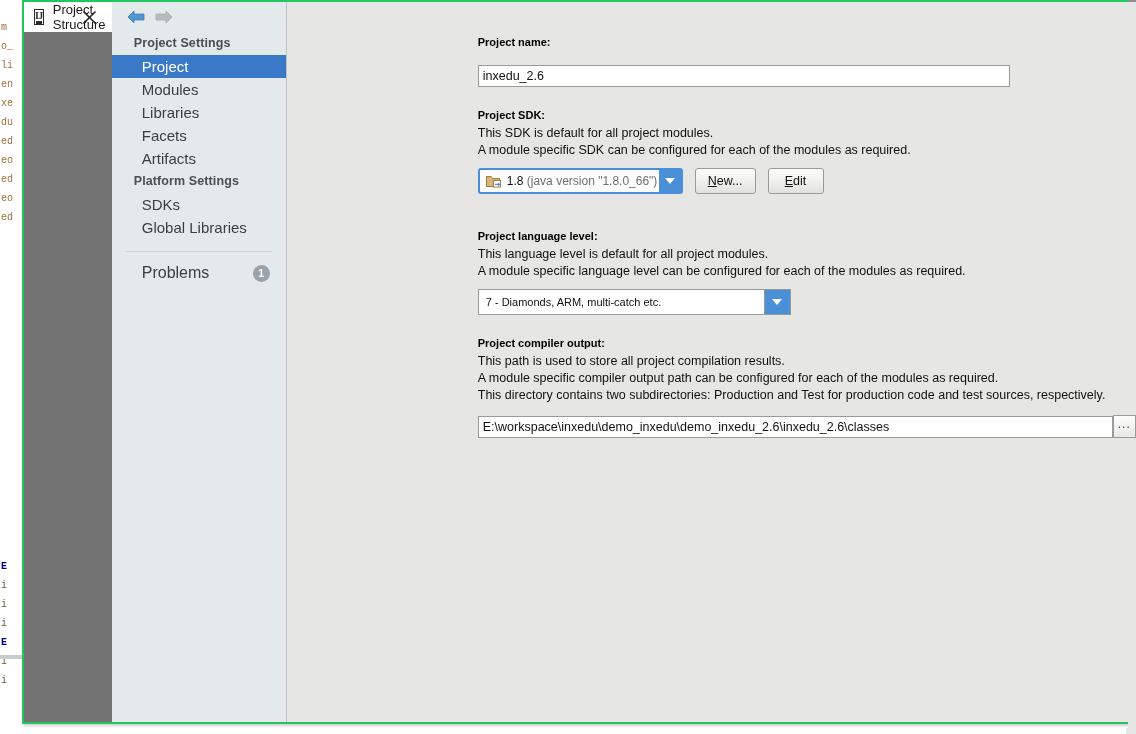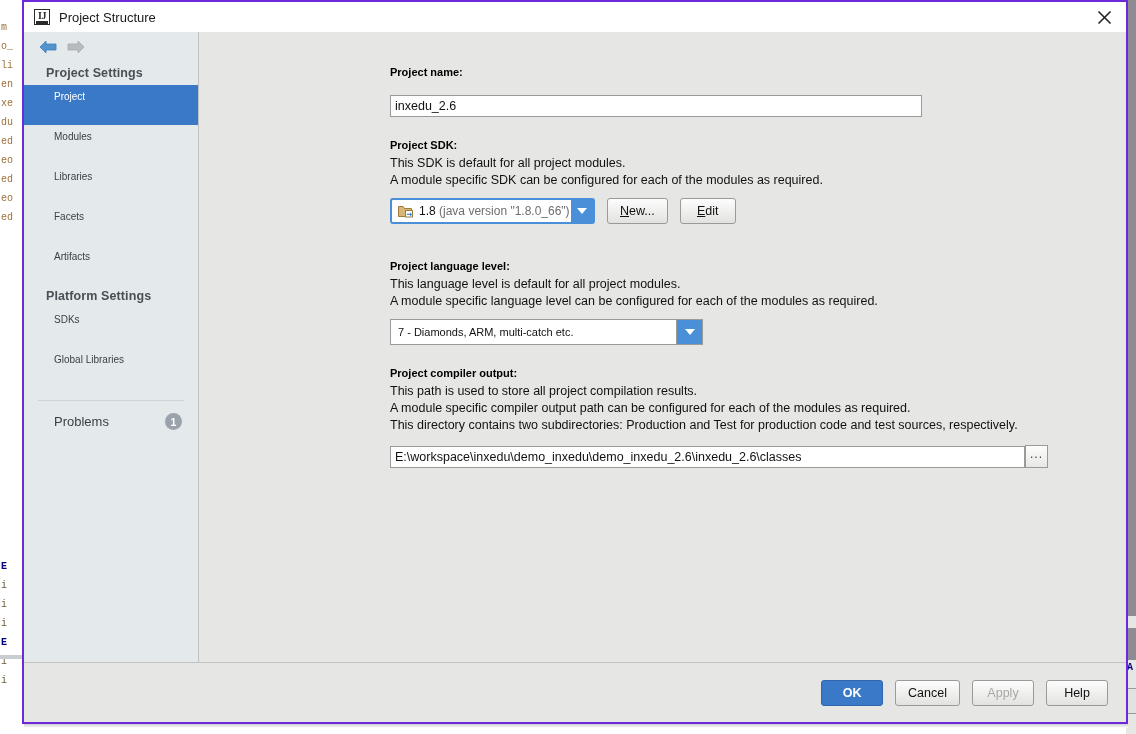--- a/index.html
+++ b/index.html
@@ -53,23 +53,23 @@
   #ide-right-btn {
     position: absolute; left: 1122px; top: 688px; width: 22px; height: 26px;
     background: #e2e2e0; border: 1px solid #9a9a98; border-radius: 2px;
   }
 
   
   #dialog {
     position: absolute;
     left: 22px; top: 0px;
     width: 1106px; height: 724px;
-    border: 2px solid #6d28d9;
+    border: 2px solid #22c55e;
     background: #737373;
-    display: flex; flex-direction: column;
+    display: flex; 
   }
   #dialog-shadow {
     position: absolute; left: 24px; top: 724px; width: 1104px; height: 4px;
     background: linear-gradient(#cfcfcf, #ffffff);
   }
 
   
   #titlebar {
     height: 30px; background: #ffffff;
     display: flex; align-items: center;
@@ -122,37 +122,37 @@
     padding-left: 16px;
   }
   .nav-arrow { width: 17px; height: 14px; display: block; }
 
   .group-header {
     font-size: 12.5px; font-weight: bold; color: #4a4f55;
     padding: 4px 0 5px 22px;
     letter-spacing: 0.1px;
   }
   .side-item {
-    font-size: 10px; color: #3a3f44;
+    font-size: 15px; color: #3a3f44;
     padding: 4px 12px 4px 30px;
-    height: 40px; line-height: 15px;
+    height: 23px; line-height: 15px;
     cursor: default;
   }
   .side-item.selected {
     background: #3a78c8; color: #ffffff;
   }
   #sidebar-divider {
     height: 1px; background: #cfd4d8;
     margin: 12px 14px 0 14px;
   }
   #problems-row {
     display: flex; align-items: center;
     padding: 12px 16px 0 30px;
   }
-  #problems-label { font-size: 13px; color: #3a3f44; flex: 1 1 auto; }
+  #problems-label { font-size: 16px; color: #3a3f44; flex: 1 1 auto; }
   #problems-badge {
     width: 17px; height: 17px; border-radius: 50%;
     background: #9aa3ab; color: #ffffff;
     font-size: 10.5px; font-weight: bold;
     display: flex; align-items: center; justify-content: center;
   }
 
   
   #content {
     flex: 1 1 auto; background: #e6e6e4;

